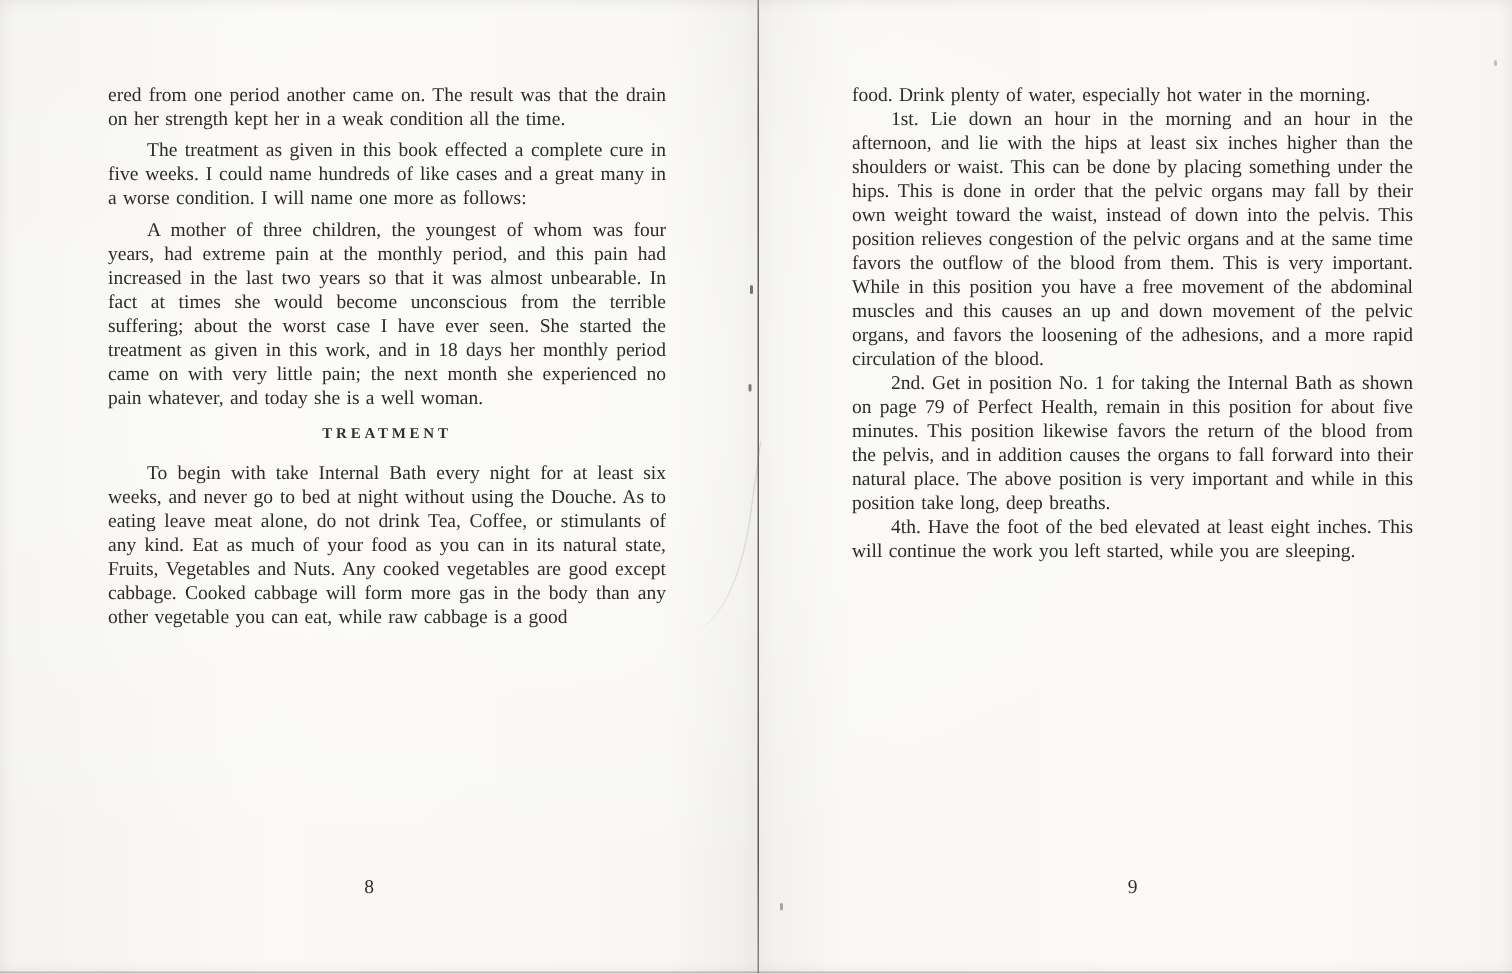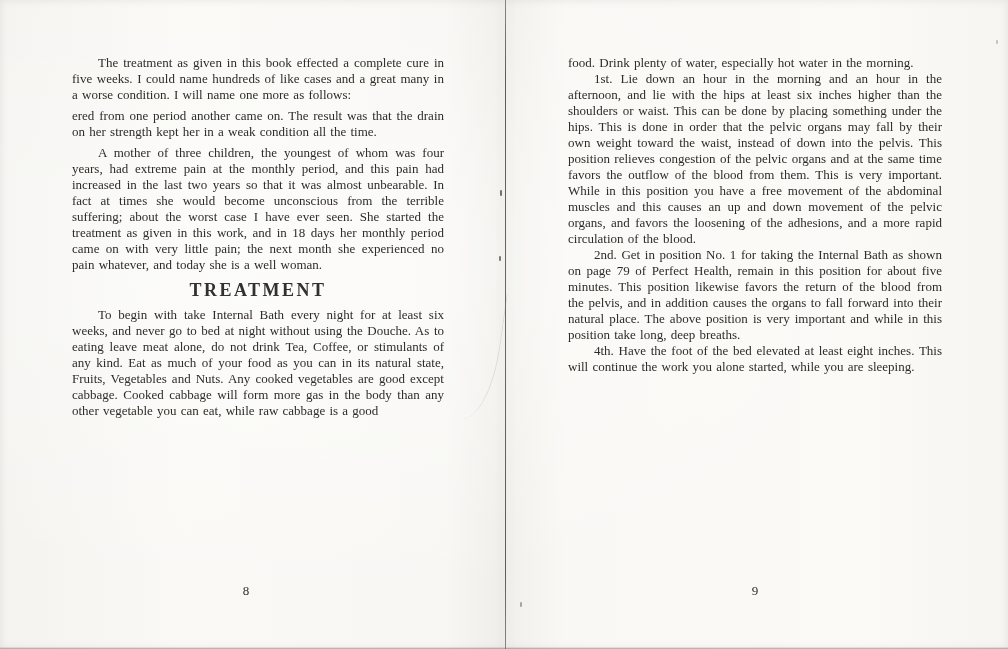--- a/index.html
+++ b/index.html
@@ -69,21 +69,21 @@
     line-height: 16px;
     text-align: justify;
     word-spacing: 1px;
   }
   .page-col.left p.paragraph { margin-bottom: 5px; }
   .page-col.right p.paragraph { margin-bottom: 0; }
   .page-col p.indent { text-indent: 26px; }
 
   .page-col h2.heading {
     margin: 9px 0 9px;
-    font-size: 18px;
+    font-size: 10px;
     line-height: 16px;
     font-weight: bold;
     letter-spacing: 2.5px;
     text-align: center;
     color: #33312d;
   }
 
   .page-number {
     position: absolute;
     top: 583px;
@@ -93,32 +93,32 @@
   }
   .page-number.pn-left  { left: 60px;  width: 372px; }
   .page-number.pn-right { left: 568px; width: 374px; }
 </style>
 </head>
 <body>
 
 <div class="scan">
 
   <div class="page-col left">
+      <p class="paragraph">ered from one period another came on. The result was that the drain on her strength kept her in a weak condition all the time.</p>
       <p class="paragraph indent">The treatment as given in this book effected a complete cure in five weeks. I could name hundreds of like cases and a great many in a worse condition. I will name one more as follows:</p>
-      <p class="paragraph">ered from one period another came on. The result was that the drain on her strength kept her in a weak condition all the time.</p>
       <p class="paragraph indent">A mother of three children, the youngest of whom was four years, had extreme pain at the monthly period, and this pain had increased in the last two years so that it was almost unbearable. In fact at times she would become unconscious from the terrible suffering; about the worst case I have ever seen. She started the treatment as given in this work, and in 18 days her monthly period came on with very little pain; the next month she experienced no pain whatever, and today she is a well woman.</p>
       <h2 class="heading">TREATMENT</h2>
       <p class="paragraph indent">To begin with take Internal Bath every night for at least six weeks, and never go to bed at night without using the Douche. As to eating leave meat alone, do not drink Tea, Coffee, or stimulants of any kind. Eat as much of your food as you can in its natural state, Fruits, Vegetables and Nuts. Any cooked vegetables are good except cabbage. Cooked cabbage will form more gas in the body than any other vegetable you can eat, while raw cabbage is a good</p>
     </div>
 
   <div class="page-col right">
       <p class="paragraph">food. Drink plenty of water, especially hot water in the morning.</p>
       <p class="paragraph indent">1st. Lie down an hour in the morning and an hour in the afternoon, and lie with the hips at least six inches higher than the shoulders or waist. This can be done by placing something under the hips. This is done in order that the pelvic organs may fall by their own weight toward the waist, instead of down into the pelvis. This position relieves congestion of the pelvic organs and at the same time favors the outflow of the blood from them. This is very important. While in this position you have a free movement of the abdominal muscles and this causes an up and down movement of the pelvic organs, and favors the loosening of the adhesions, and a more rapid circulation of the blood.</p>
       <p class="paragraph indent">2nd. Get in position No. 1 for taking the Internal Bath as shown on page 79 of Perfect Health, remain in this position for about five minutes. This position likewise favors the return of the blood from the pelvis, and in addition causes the organs to fall forward into their natural place. The above position is very important and while in this position take long, deep breaths.</p>
-      <p class="paragraph indent">4th. Have the foot of the bed elevated at least eight inches. This will continue the work you alone started, while you are sleeping.</p>
+      <p class="paragraph indent">4th. Have the foot of the bed elevated at least eight inches. This will continue the work you left started, while you are sleeping.</p>
     </div>
 
   <div class="page-number pn-left">8</div>
   <div class="page-number pn-right">9</div>
 
   <div class="spine"></div>
   <div class="crease"></div>
   <div class="speck s1"></div>
   <div class="speck s2"></div>
   <div class="speck s3"></div>

